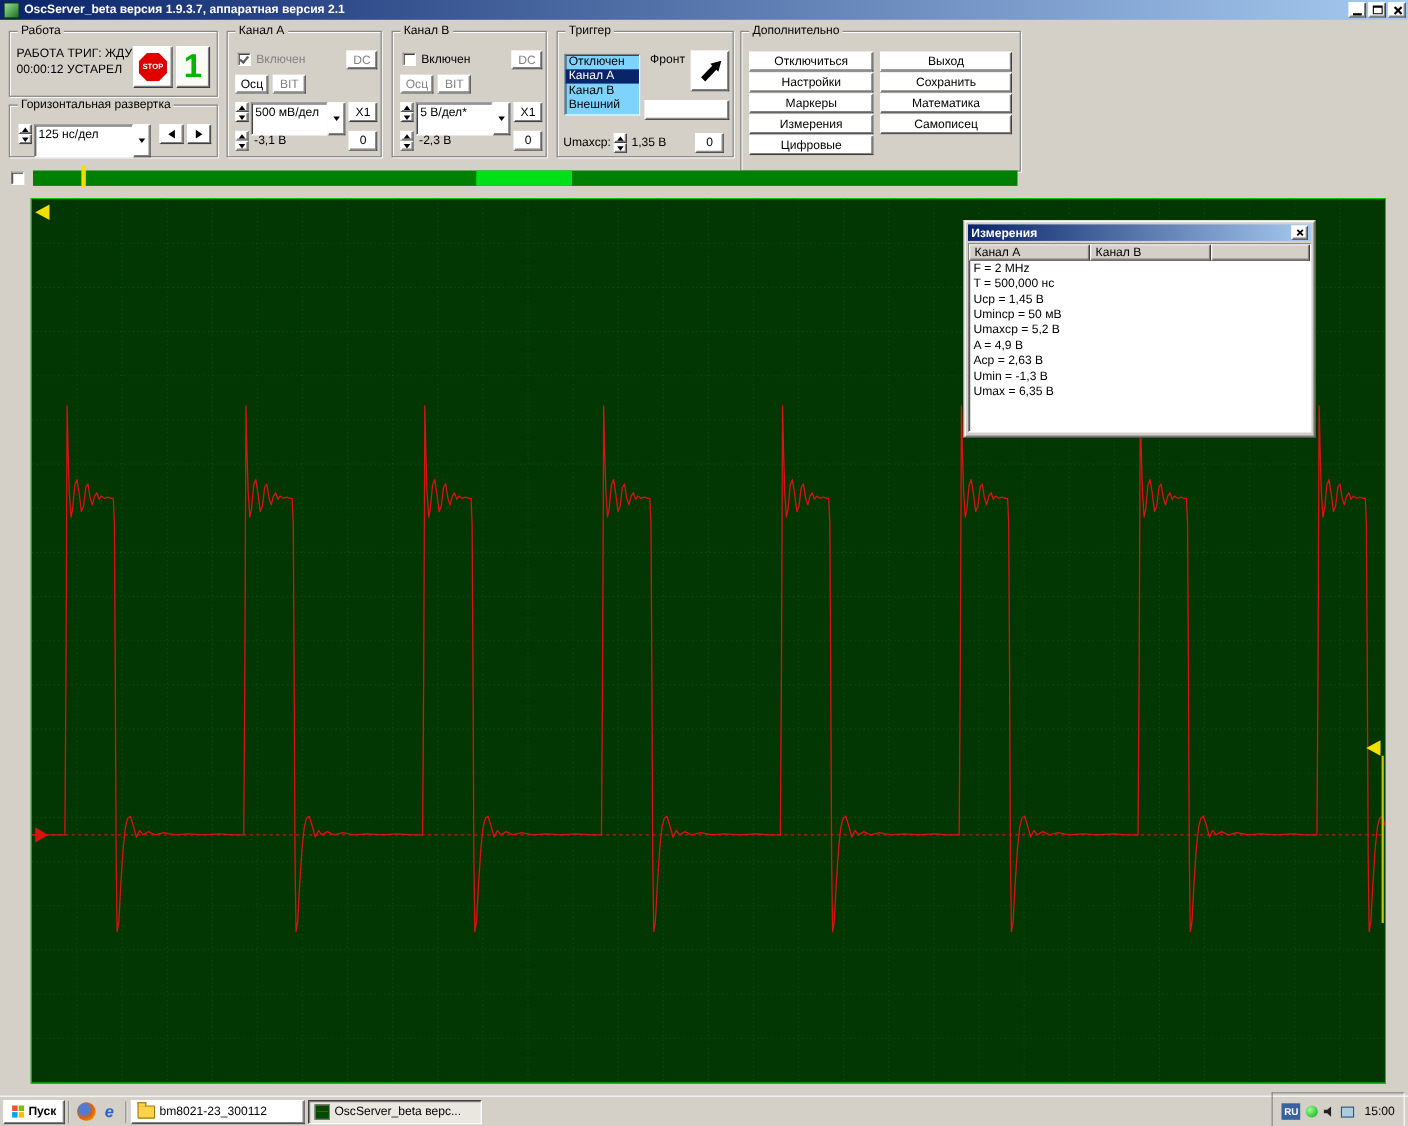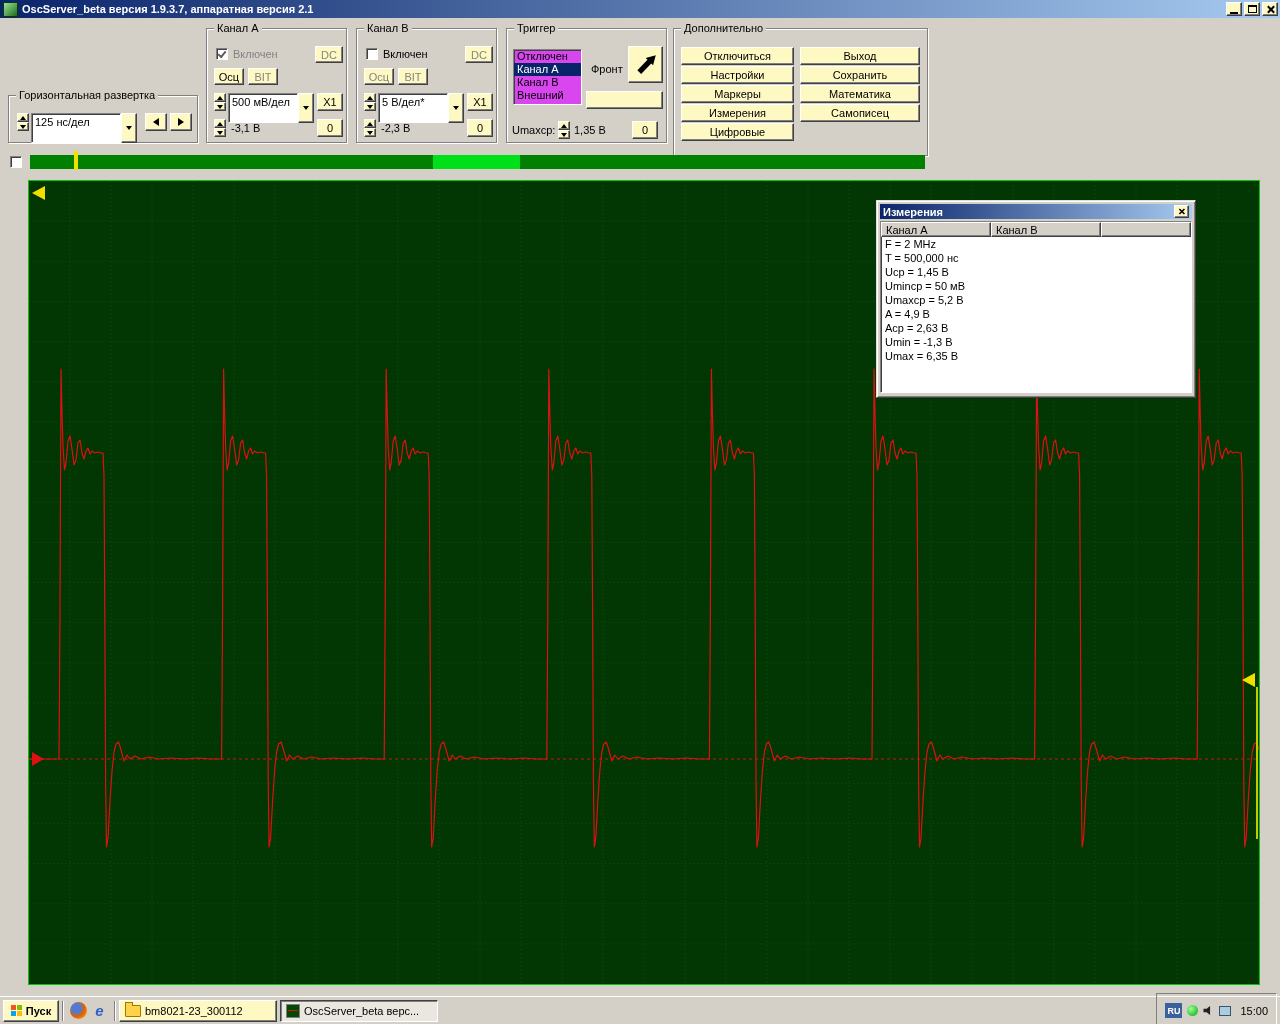--- a/index.html
+++ b/index.html
@@ -1,20 +1,20 @@
 <!DOCTYPE html>
 <html><head>
 <meta charset="utf-8">
 <style>
   body{margin:0;background:#d4d0c8}
   .screen{position:relative;width:1280px;height:1024px;background:#d4d0c8;overflow:hidden;
           font-family:"Liberation Sans",sans-serif;font-size:11px;color:#000}
   .a{position:absolute}
   
-  .btn{background:#fef9c3;border:1px solid;border-color:#fff #404040 #404040 #fff;
+  .btn{background:#ffffff;border:1px solid;border-color:#fff #404040 #404040 #fff;
        box-shadow:inset -1px -1px 0 #808080;display:flex;align-items:center;justify-content:center;
        box-sizing:border-box;cursor:default;white-space:nowrap}
   .btn.pressed,.task-btn.active{border-color:#404040 #fff #fff #404040;box-shadow:inset 1px 1px 0 #808080}
   .disabled{color:#838383}
   .groupbox{position:absolute;border:1px solid #808080;box-shadow:inset 1px 1px 0 #fff,1px 1px 0 #fff;box-sizing:border-box}
   .legend{position:absolute;top:-7px;left:7px;background:#d4d0c8;padding:0 3px;line-height:13px}
   
   .titlebar{position:absolute;left:0;top:0;width:100%;height:18px;box-sizing:border-box;
             background:linear-gradient(90deg,#0a246a,#a6caf0);display:flex;align-items:center;
             padding:0 2px;color:#fff;font-weight:bold}
@@ -35,21 +35,21 @@
   .tri-left{width:0;height:0;border-top:4px solid transparent;border-bottom:4px solid transparent;border-right:6px solid #000}
   .tri-right{width:0;height:0;border-top:4px solid transparent;border-bottom:4px solid transparent;border-left:6px solid #000}
   .combo{display:flex;height:30px;box-sizing:border-box}
   .combo-field{flex:1;background:#fff;border:1px solid;border-color:#808080 #fff #fff #808080;
                box-shadow:inset 1px 1px 0 #404040;padding:2px 3px 0;box-sizing:border-box;overflow:hidden;white-space:nowrap}
   .combo-btn{width:16px}
   .checkbox{width:12px;height:12px;background:#fff;border:1px solid;border-color:#808080 #fff #fff #808080;
             box-shadow:inset 1px 1px 0 #404040;box-sizing:border-box;display:flex;align-items:center;justify-content:center}
   .checkmark{display:none;width:6px;height:3px;border-left:2px solid #5d5d5d;border-bottom:2px solid #5d5d5d;transform:rotate(-50deg);margin-top:-2px}
   .checkbox.checked .checkmark{display:block}
-  .listbox{background:#d946ef;border:1px solid;border-color:#808080 #fff #fff #808080;
+  .listbox{background:#7dd3fc;border:1px solid;border-color:#808080 #fff #fff #808080;
            box-shadow:inset 1px 1px 0 #404040;box-sizing:border-box;overflow:hidden}
   .lb-item{height:13px;line-height:13px;padding:0 3px;white-space:nowrap}
   .lb-item.selected{background:#0a246a;color:#fff}
   .btncol{display:flex;flex-direction:column;gap:1px}
   .xbtn{height:18px;flex:none}
   
   .octo-outer{width:30px;height:30px;background:#fff;clip-path:polygon(30% 0,70% 0,100% 30%,100% 70%,70% 100%,30% 100%,0 70%,0 30%);display:flex;align-items:center;justify-content:center}
   .octo-inner{width:26px;height:26px;background:#e00000;clip-path:polygon(30% 0,70% 0,100% 30%,100% 70%,70% 100%,30% 100%,0 70%,0 30%);display:flex;align-items:center;justify-content:center;color:#fff;font-size:7px;font-weight:bold;letter-spacing:0}
   .one-ind{background:#fbfbf6;color:#00b400;font-size:30px;font-weight:bold}
   
@@ -110,20 +110,33 @@
         </span>
       <span class="btn win-btn">
           <span class="max-glyph"></span>
         </span>
       <span class="btn win-btn">
           <span class="close-glyph"></span>
         </span>
     </span>
   </div>
 
+  <div class="groupbox" style="left:8px;top:28px;width:190px;height:60px">
+    <span class="legend">Работа</span>
+    <div class="a" style="left:6px;top:14px">РАБОТА ТРИГ: ЖДУ</div>
+    <div class="a" style="left:6px;top:28px">00:00:12 УСТАРЕЛ</div>
+    <div class="btn a" style="left:112px;top:13px;width:36px;height:38px">
+      <span class="octo-outer">
+          <span class="octo-inner">STOP</span>
+        </span>
+    </div>
+    <div class="btn a one-ind" style="left:151px;top:13px;width:31px;height:38px">
+        <span>1</span>
+      </div>
+  </div>
 
   <div class="groupbox" style="left:8px;top:95px;width:190px;height:48px">
     <span class="legend">Горизонтальная развертка</span>
     <div class="a spinner" style="left:8px;top:17px">
       <div class="btn spin">
           <span class="tri-up"></span>
         </div>
       <div class="btn spin">
           <span class="tri-down"></span>
         </div>
@@ -213,21 +226,21 @@
   </div>
 
   <div class="groupbox" style="left:506px;top:28px;width:161px;height:115px">
     <span class="legend">Триггер</span>
     <div class="a listbox" style="left:6px;top:20px;width:69px;height:56px">
         <div class="lb-item">Отключен</div>
         <div class="lb-item selected">Канал A</div>
         <div class="lb-item">Канал B</div>
         <div class="lb-item">Внешний</div>
       </div>
-    <span class="a" style="left:84px;top:34px">Фронт</span>
+    <span class="a" style="left:84px;top:19px">Фронт</span>
     <div class="btn a" style="left:121px;top:17px;width:35px;height:37px">
       <svg width="24" height="24" viewBox="0 0 32 32">
           <polygon points="29,3 25.4,16.4 23,14 9.5,28 4.5,23 18,9 15.6,6.6" fill="#000"></polygon>
         </svg>
     </div>
     <div class="btn a" style="left:79px;top:62px;width:77px;height:18px"></div>
     <span class="a" style="left:5px;top:95px">Umaxср:</span>
     <div class="a spinner" style="left:51px;top:92px">
       <div class="btn spin">
           <span class="tri-up"></span>

